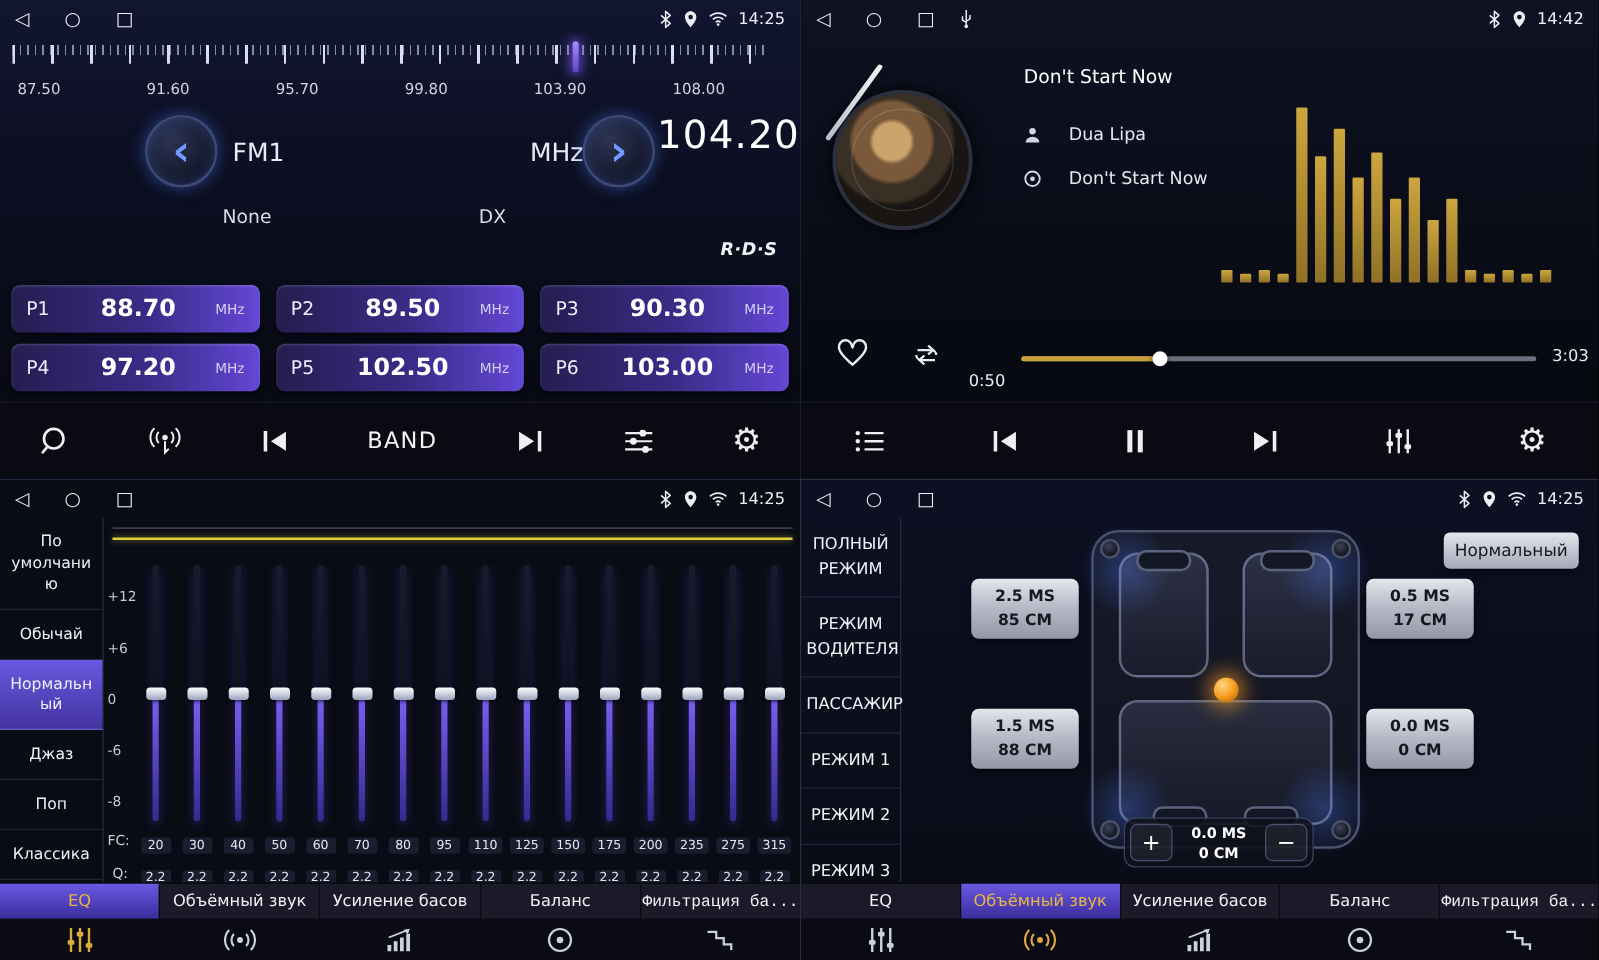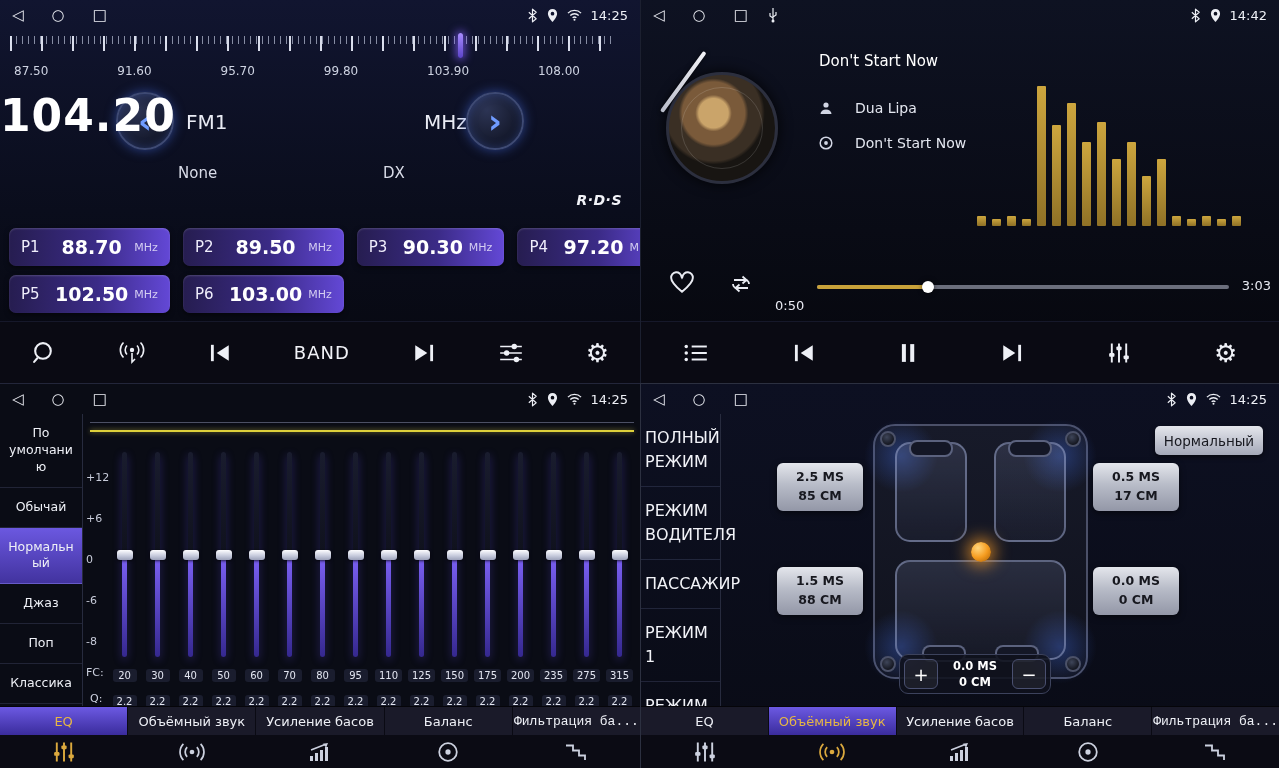--- a/index.html
+++ b/index.html
@@ -42,29 +42,29 @@
   .ruler-labels { position:absolute; left:14px; right:60px; top:64px;
     display:flex; justify-content:space-between; font-size:12px; color:#ced3e2; }
   .freq-btn { position:absolute; top:92px; width:58px; height:58px; border-radius:50%;
     background:radial-gradient(circle at 35% 30%,#2c3454,#121627 72%);
     border:2px solid #3e4a74;
     box-shadow:0 0 12px rgba(70,110,230,.55), inset 0 0 10px rgba(90,130,255,.3);
     display:flex; align-items:center; justify-content:center;
     color:#6f9bff; font-size:34px; font-weight:bold; line-height:0; }
   .btn-prev { left:116px; } .btn-next { left:466px; }
   .band-label { position:absolute; left:186px; top:110px; font-size:20px; color:#e9ebf4; }
-  .freq-value { position:absolute; left:0; right:0; top:90px; text-align:left;
-    font-size:44px; font-weight:bold; letter-spacing:1px; color:#fff; }
+  .freq-value { position:absolute; left:0; right:0; top:90px; text-align:right;
+    font-size:31px; font-weight:normal; letter-spacing:1px; color:#fff; }
   .mhz-label { position:absolute; left:424px; top:110px; font-size:20px; color:#e9ebf4; }
   .none-label { position:absolute; left:178px; top:164px; font-size:15px; color:#d9dce8; }
   .dx-label { position:absolute; left:383px; top:164px; font-size:15px; color:#d9dce8; }
   .rds-logo { position:absolute; right:18px; top:192px; font-size:14px; font-weight:bold;
     font-style:italic; letter-spacing:.5px; color:#f2f3f8; }
   .presets { position:absolute; left:9px; right:9px; top:228px;
-    display:grid; grid-template-columns:repeat(4,1fr); gap:9px 13px; }
+    display:grid; grid-template-columns:repeat(3,1fr); gap:9px 13px; }
   .preset { height:38px; border-radius:7px; display:flex; align-items:center;
     padding:0 12px; gap:6px;
     background:linear-gradient(90deg,#261d50 0%,#3b2b87 55%,#6348d6 100%);
     box-shadow:inset 0 1px 2px rgba(255,255,255,.18), 0 2px 5px rgba(0,0,0,.5); }
   .p-label { font-size:15px; color:#f0eefc; width:28px; text-align:left; }
   .p-freq { font-size:19px; font-weight:bold; flex:1; text-align:center; color:#fff; }
   .p-unit { font-size:11px; color:#d4cdf2; }
   .bar-toolbar { position:absolute; left:0; right:0; bottom:0; height:62px; background:#0a0a13;
     border-top:1px solid #16182a;
     display:flex; align-items:center; justify-content:space-around; }
@@ -139,21 +139,21 @@
   .fc-row { top:250px; } .q-row { top:276px; }
   .cell { flex:1; text-align:center; }
   .cell-box { display:inline-block; min-width:24px; padding:1px 4px; font-size:10px;
     color:#e3e6f1; background:#1a1d2e; border-radius:3px; }
   .row-lab { position:absolute; font-size:11px; color:#ccd0de; }
   .fc-lab { left:2px; top:252px; } .q-lab { left:6px; top:278px; }
 
   
   .pos-menu { position:absolute; left:0; top:30px; bottom:62px; width:80px;
     border-right:1px solid #272b3e; }
-  .pos-mode { padding:12px 4px; font-size:16px; line-height:1.5;
+  .pos-mode { padding:12px 4px; text-align:center; font-size:13px; line-height:1.5;
     color:#f2f3f8; border-bottom:1px solid rgba(95,102,140,.28); }
   .pos-preset { position:absolute; right:16px; top:42px; width:108px; height:29px;
     border-radius:5px; font-size:13.5px; color:#17181f;
     background:linear-gradient(180deg,#e4e6ec,#a4a8b8);
     box-shadow:0 2px 5px rgba(0,0,0,.55); }
   .car-box { position:absolute; left:232px; top:40px; width:215px; height:255px;
     border:2px solid #4b5068; border-radius:22px;
     background:linear-gradient(180deg,#171a29,#10121d); }
   .glow { position:absolute; width:80px; height:80px; border-radius:50%;
     background:radial-gradient(circle,rgba(70,120,255,.32),transparent 65%); }

